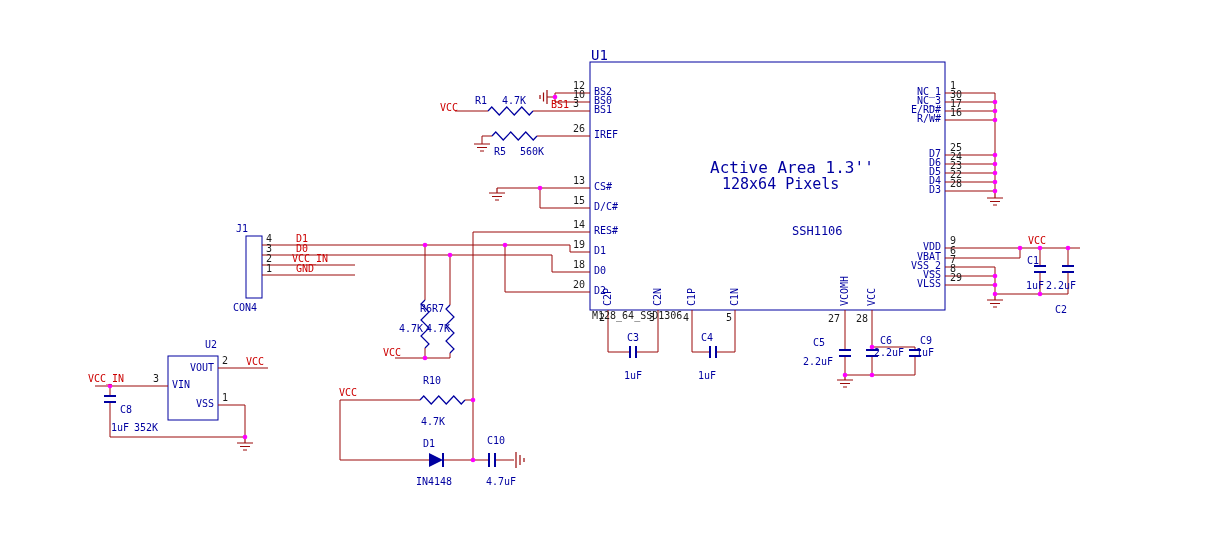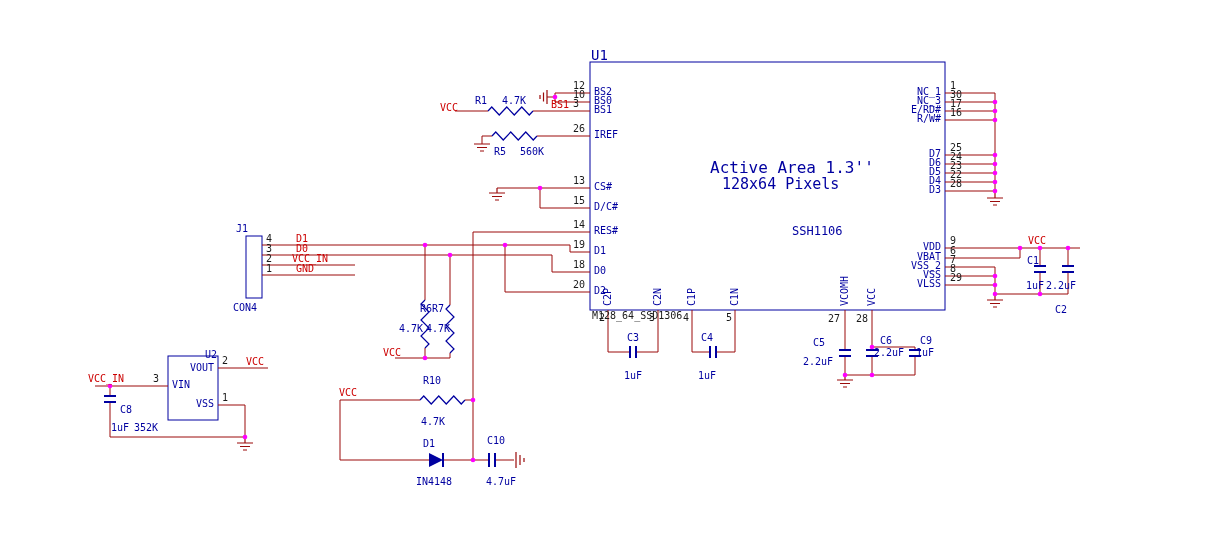--- a/index.html
+++ b/index.html
@@ -198,21 +198,21 @@
       <span class="lbl" style="left: 236px; top: 224px; color: rgb(0, 0, 160);">J1</span>
       <span class="lbl" style="left: 233px; top: 303px; color: rgb(0, 0, 160);">CON4</span>
       <span class="lbl" style="left: 266px; top: 234px; color: rgb(26, 26, 26);">4</span>
       <span class="lbl" style="left: 266px; top: 244px; color: rgb(26, 26, 26);">3</span>
       <span class="lbl" style="left: 266px; top: 254px; color: rgb(26, 26, 26);">2</span>
       <span class="lbl" style="left: 266px; top: 264px; color: rgb(26, 26, 26);">1</span>
       <span class="lbl" style="left: 296px; top: 234px; color: rgb(204, 0, 0);">D1</span>
       <span class="lbl" style="left: 296px; top: 244px; color: rgb(204, 0, 0);">D0</span>
       <span class="lbl" style="left: 292px; top: 254px; color: rgb(204, 0, 0);">VCC_IN</span>
       <span class="lbl" style="left: 296px; top: 264px; color: rgb(204, 0, 0);">GND</span>
-      <span class="lbl" style="left: 169px; top: 350px; color: rgb(0, 0, 160); padding-left: 36px;">U2</span>
+      <span class="lbl" style="left: 169px; top: 340px; color: rgb(0, 0, 160); padding-left: 36px;">U2</span>
       <span class="lbl" style="left: 190px; top: 363px; color: rgb(0, 0, 160);">VOUT</span>
       <span class="lbl" style="left: 172px; top: 380px; color: rgb(0, 0, 160);">VIN</span>
       <span class="lbl" style="left: 196px; top: 399px; color: rgb(0, 0, 160);">VSS</span>
       <span class="lbl" style="left: 222px; top: 356px; color: rgb(26, 26, 26);">2</span>
       <span class="lbl" style="left: 153px; top: 374px; color: rgb(26, 26, 26);">3</span>
       <span class="lbl" style="left: 222px; top: 393px; color: rgb(26, 26, 26);">1</span>
       <span class="lbl" style="left: 246px; top: 357px; color: rgb(204, 0, 0);">VCC</span>
       <span class="lbl" style="left: 88px; top: 374px; color: rgb(204, 0, 0);">VCC_IN</span>
       <span class="lbl" style="left: 120px; top: 405px; color: rgb(0, 0, 160);">C8</span>
       <span class="lbl" style="left: 111px; top: 423px; color: rgb(0, 0, 160);">1uF</span>

